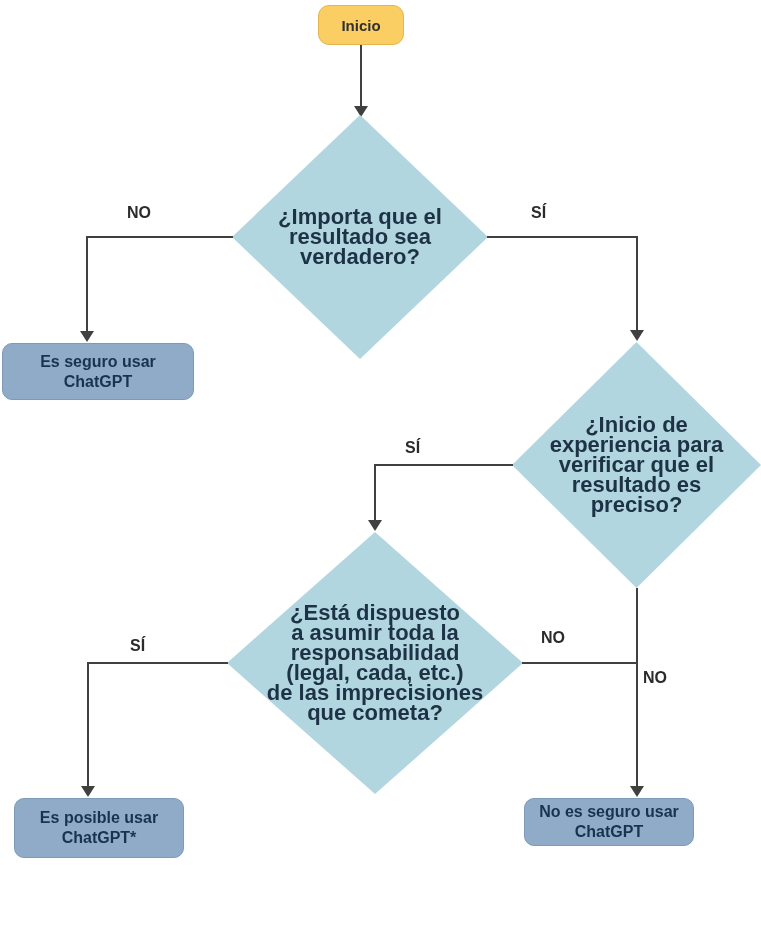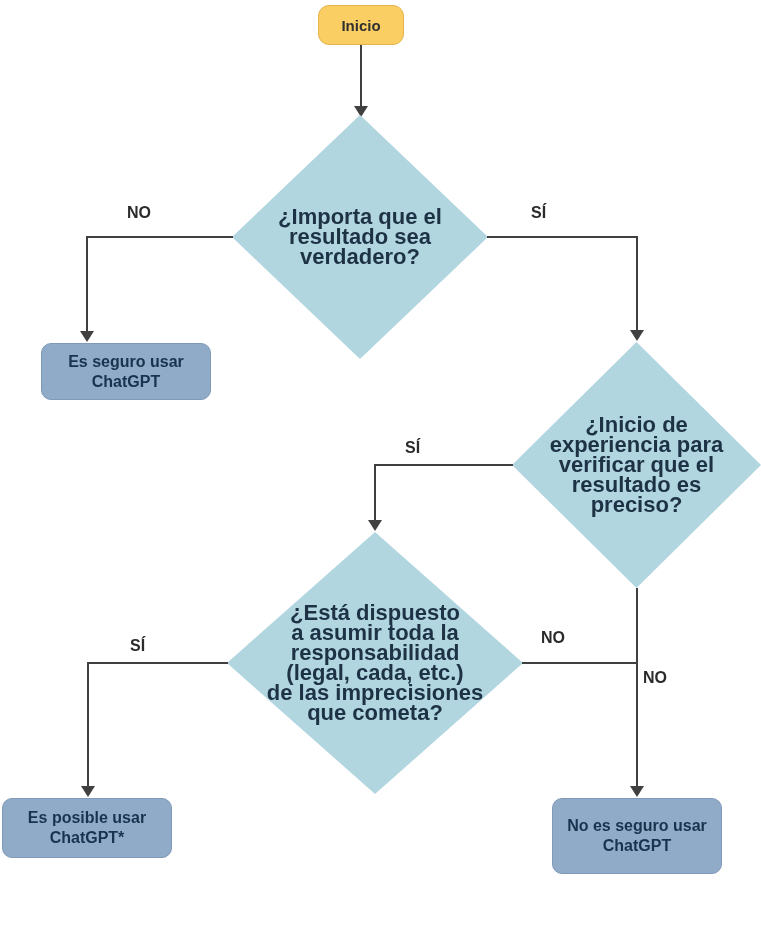--- a/index.html
+++ b/index.html
@@ -107,21 +107,21 @@
   <div class="line" style="left:87px; top:236px; width:146px; height:2px;"></div>
   <div class="line" style="left:86px; top:236px; width:2px; height:95px;"></div>
   <div class="arrow-down" style="left:80px; top:331px;"></div>
   <div class="edge-label" style="left:127px; top:204px; width:60px;">NO</div>
 
   <div class="line" style="left:487px; top:236px; width:151px; height:2px;"></div>
   <div class="line" style="left:636px; top:236px; width:2px; height:94px;"></div>
   <div class="arrow-down" style="left:630px; top:330px;"></div>
   <div class="edge-label" style="left:531px; top:204px; width:60px;">SÍ</div>
 
-  <div class="result-box" style="left:2px; top:343px; width:170px; height:57px;margin-left:39px;">
+  <div class="result-box" style="left:2px; top:343px; width:192px; height:57px;">
     <div class="result-text">Es seguro usar
 ChatGPT</div>
   </div>
 
   <div class="diamond" style="left:512px; top:342px; width:249px; height:246px;">
     <div class="diamond-text">¿Inicio de
 experiencia para
 verificar que el
 resultado es
 preciso?</div>
@@ -146,24 +146,24 @@
   </div>
 
   <div class="line" style="left:88px; top:662px; width:140px; height:2px;"></div>
   <div class="line" style="left:87px; top:662px; width:2px; height:124px;"></div>
   <div class="arrow-down" style="left:81px; top:786px;"></div>
   <div class="edge-label" style="left:130px; top:637px; width:60px;">SÍ</div>
 
   <div class="line" style="left:522px; top:662px; width:116px; height:2px;"></div>
   <div class="edge-label" style="left:541px; top:629px; width:60px;">NO</div>
 
-  <div class="result-box" style="left:2px; top:798px; width:170px; height:60px;">
+  <div class="result-box" style="left:14px; top:798px; width:170px; height:60px;">
     <div class="result-text">Es posible usar
 ChatGPT*</div>
   </div>
 
-  <div class="result-box" style="left:552px; top:798px; width:170px; height:76px;">
+  <div class="result-box" style="left:524px; top:798px; width:170px; height:48px;">
     <div class="result-text">No es seguro usar
 ChatGPT</div>
   </div>
 
 
 </div>
 
 </body></html>

